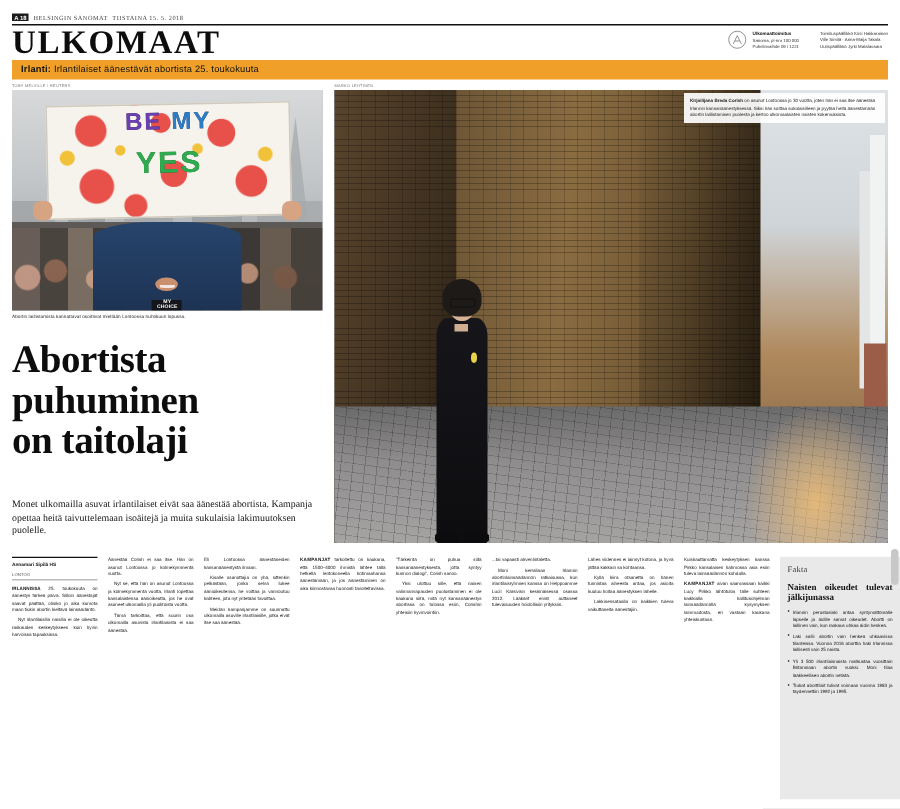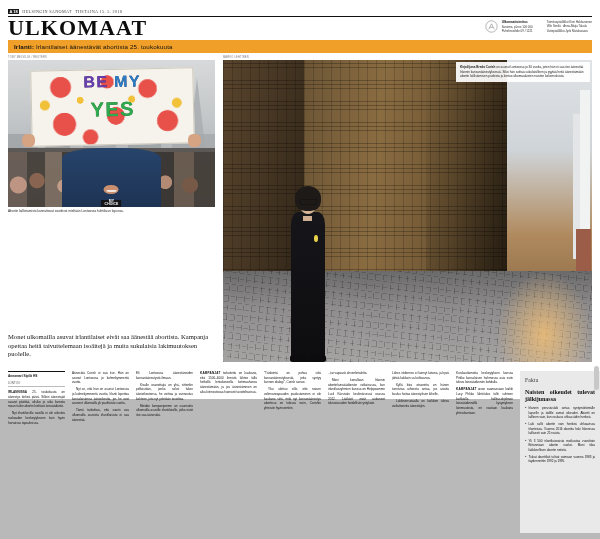--- a/index.html
+++ b/index.html
@@ -3,21 +3,21 @@
 <meta charset="utf-8">
 <style>
   html,body{margin:0;padding:0;}
   body{
     width:600px;height:539px;overflow:hidden;
     background:#b9b9b9;
     font-family:"Liberation Sans", sans-serif;
     -webkit-font-smoothing:antialiased;
   }
   .page{
-    position:absolute;left:0;top:0;width:600px;height:399px;
+    position:absolute;left:0;top:0;width:600px;height:539px;
     background:#ffffff;
   }
 
   
   .slug{
     position:absolute;left:8px;top:7px;width:584px;height:9px;
     display:flex;align-items:center;gap:3px;
   }
   .slug-badge{
     background:#1a1a1a;color:#fff;font-size:4px;font-weight:bold;
@@ -411,20 +411,27 @@
       <div class="pr-glasses"></div>
       <div class="pr-badge"></div>
       <div class="pr-shoe l"></div>
       <div class="pr-shoe r"></div>
     </div>
     <div class="cap-right">
       <b>Kirjailijana Breda Corish</b><span> on asunut Lontoossa jo 30 vuotta, joten hän ei saa itse äänestää Irlannin kansanäänestyksessä. Siksi hän soittaa sukulaisilleen ja pyytää heitä äänestämään abortin laillistamisen puolesta ja kertoo ulkomaalaisten naisten kokemuksista.</span>
     </div>
   </div>
 
+  <div style="position:absolute;left:8px;top:226px;width:207px;">
+    <div style="font-family:'Liberation Serif',serif;font-size:26px;font-weight:bold;line-height:1.04;color:#0d0d0d;letter-spacing:-.3px;">
+      <div>Abortista</div>
+      <div>puhuminen</div>
+      <div>on taitolaji</div>
+    </div>
+  </div>
 
   <div style="position:absolute;left:8px;top:333px;width:207px;font-family:'Liberation Serif',serif;font-size:6.6px;line-height:1.32;color:#141414;">Monet ulkomailla asuvat irlantilaiset eivät saa äänestää abortista. Kampanja opettaa heitä taivuttelemaan isoäitejä ja muita sukulaisia lakimuutoksen puolelle.</div>
 
   <div class="cols">
 
     <div class="col">
       <div class="byline">
         <div class="name">Annamari Sipilä HS</div>
         <div class="place">LONTOO</div>
       </div>

